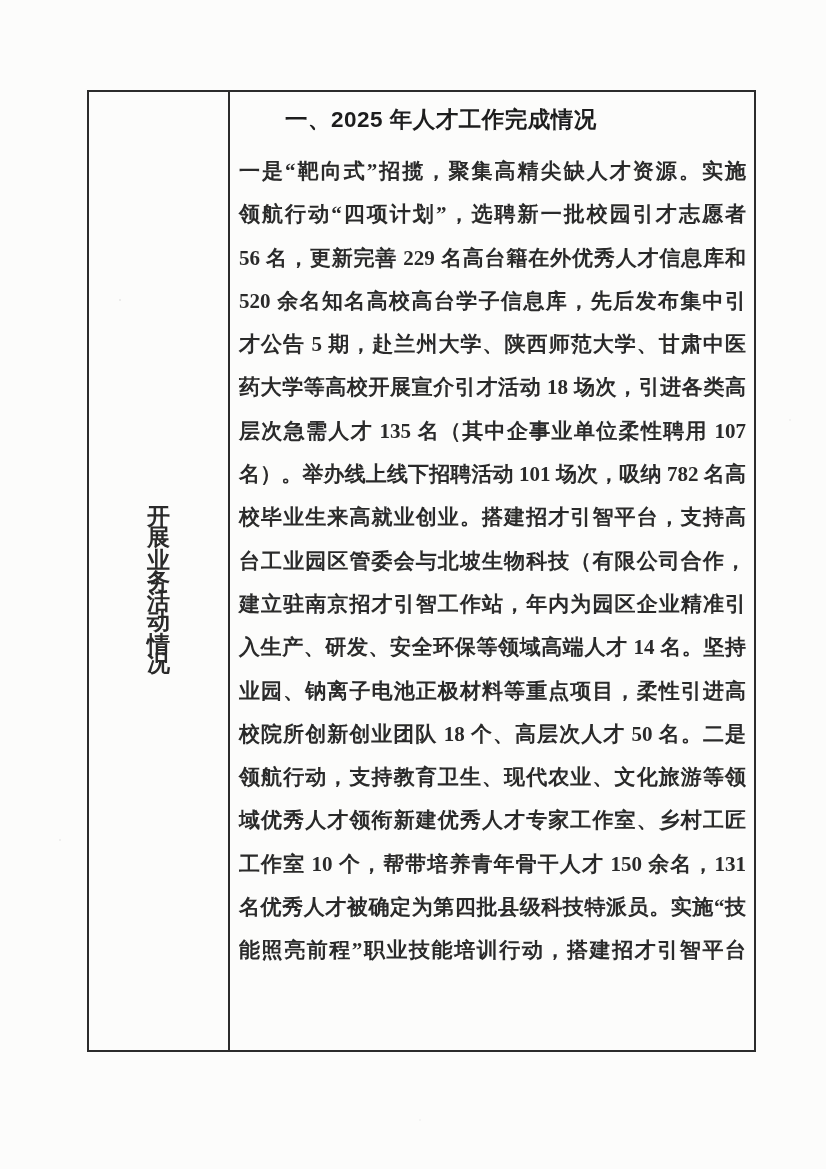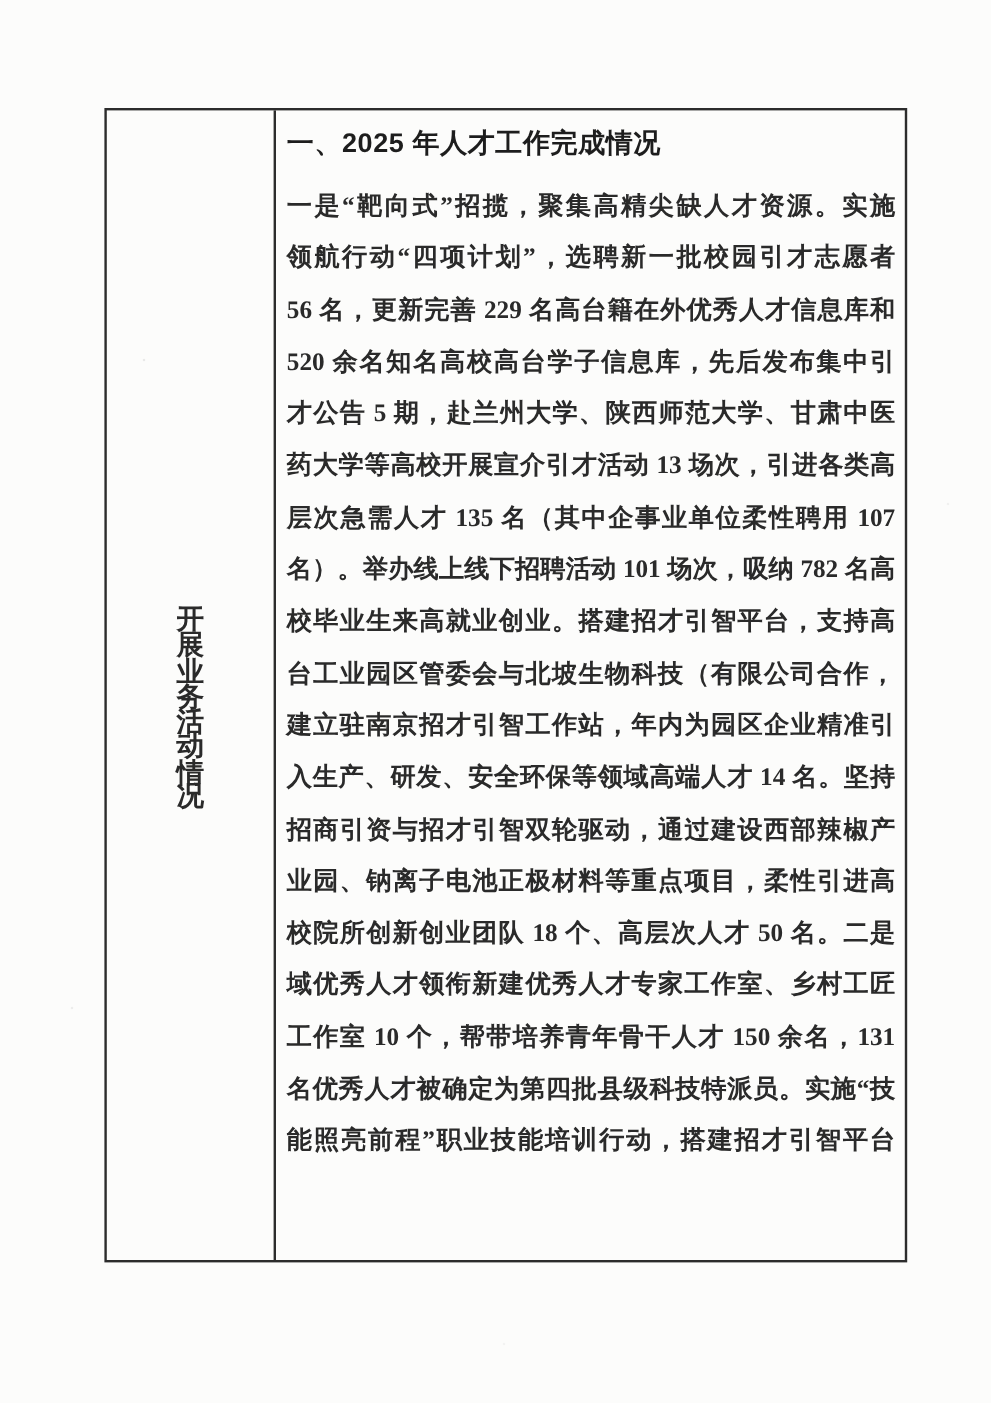--- a/index.html
+++ b/index.html
@@ -66,20 +66,21 @@
     overflow: hidden;
   }
   .section-title {
     font-family: "Liberation Sans", sans-serif;
     font-weight: bold;
     font-size: 22.5px;
     line-height: 44px;
     height: 52px;
     color: #1d1d1d;
     letter-spacing: 0.5px;
+    margin-left: 46px;
   }
   .body-lines { color: var(--ink); font-weight: bold; }
   .line {
     font-family: "Liberation Serif", serif;
     font-size: 21px;
     height: 43.3px;
     line-height: 43.3px;
     text-align: justify;
     text-align-last: justify;
     color: var(--ink);
@@ -93,29 +94,29 @@
     <div class="vertical-label">开展业务活动情况</div>
   </div>
   <div class="cell-right">
     <div class="section-title">一、2025 年人才工作完成情况</div>
     <div class="body-lines">
         <div class="line">一是“靶向式”招揽，聚集高精尖缺人才资源。实施</div>
         <div class="line">领航行动“四项计划”，选聘新一批校园引才志愿者</div>
         <div class="line">56 名，更新完善 229 名高台籍在外优秀人才信息库和</div>
         <div class="line">520 余名知名高校高台学子信息库，先后发布集中引</div>
         <div class="line">才公告 5 期，赴兰州大学、陕西师范大学、甘肃中医</div>
-        <div class="line">药大学等高校开展宣介引才活动 13 场次，引进各类高</div>
+        <div class="line">药大学等高校开展宣介引才活动 18 场次，引进各类高</div>
         <div class="line">层次急需人才 135 名（其中企事业单位柔性聘用 107</div>
         <div class="line">名）。举办线上线下招聘活动 101 场次，吸纳 782 名高</div>
         <div class="line">校毕业生来高就业创业。搭建招才引智平台，支持高</div>
         <div class="line">台工业园区管委会与北坡生物科技（有限公司合作，</div>
         <div class="line">建立驻南京招才引智工作站，年内为园区企业精准引</div>
         <div class="line">入生产、研发、安全环保等领域高端人才 14 名。坚持</div>
-        <div class="line">招商引资与招才引智双轮驱动，通过建设西部辣椒产</div>
         <div class="line">业园、钠离子电池正极材料等重点项目，柔性引进高</div>
         <div class="line">校院所创新创业团队 18 个、高层次人才 50 名。二是</div>
+        <div class="line">领航行动，支持教育卫生、现代农业、文化旅游等领</div>
         <div class="line">域优秀人才领衔新建优秀人才专家工作室、乡村工匠</div>
         <div class="line">工作室 10 个，帮带培养青年骨干人才 150 余名，131</div>
         <div class="line">名优秀人才被确定为第四批县级科技特派员。实施“技</div>
         <div class="line">能照亮前程”职业技能培训行动，搭建招才引智平台</div>
       </div>
   </div>
 </div>
 
 </body></html>

